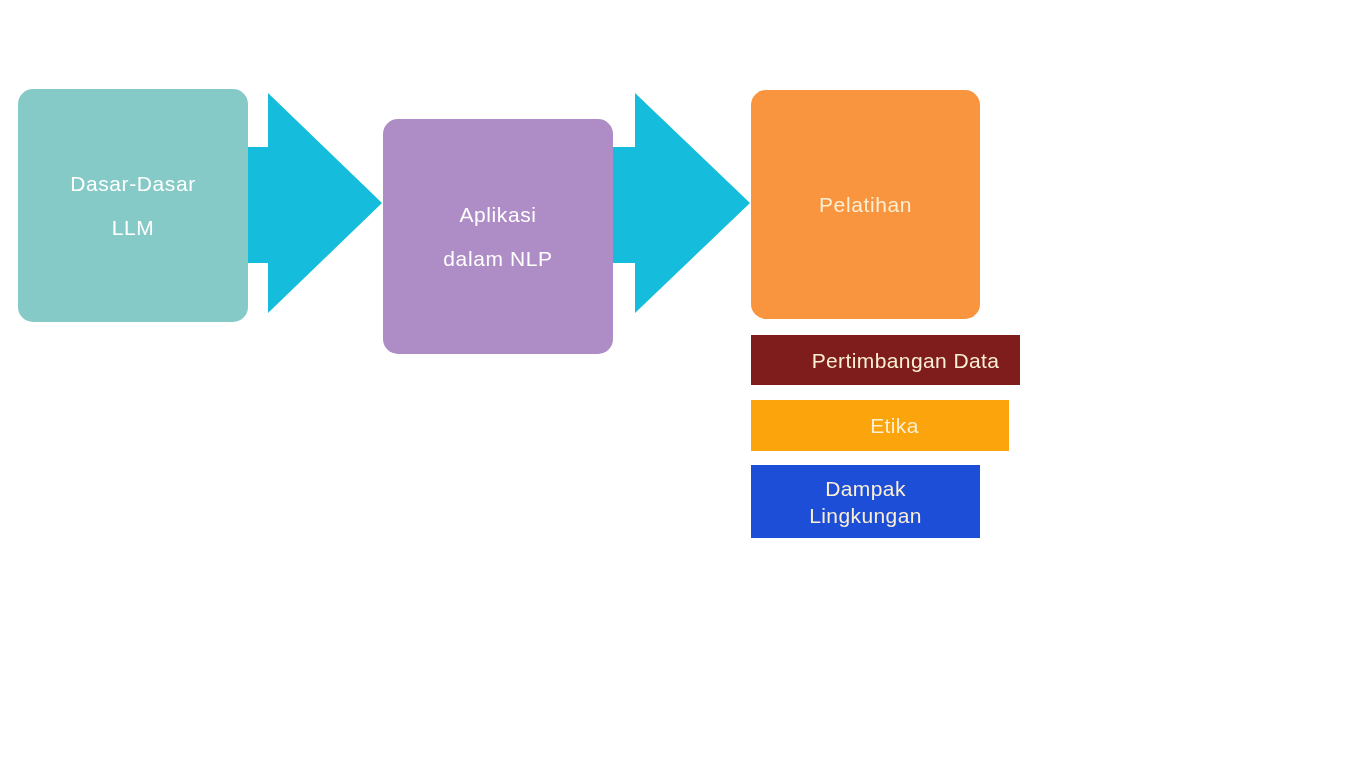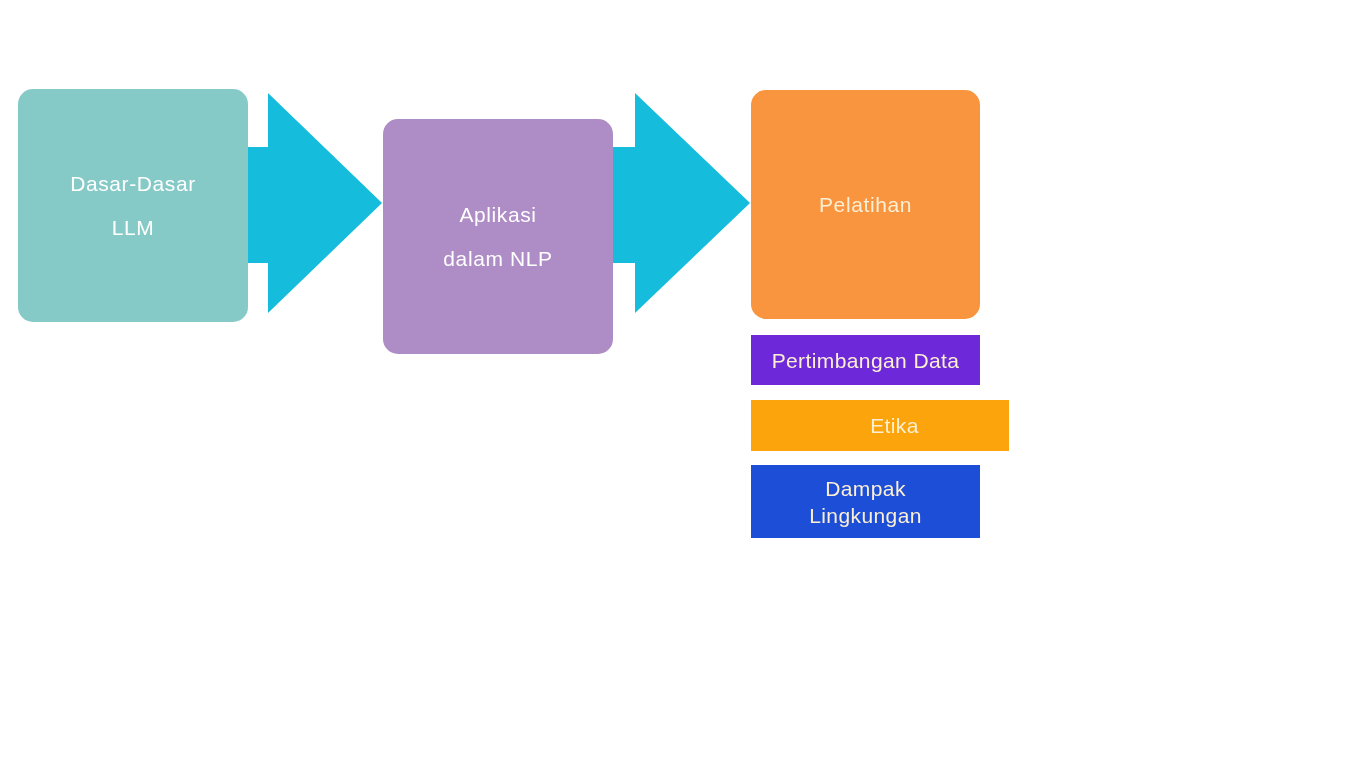--- a/index.html
+++ b/index.html
@@ -85,21 +85,21 @@
     <span class="line">Aplikasi</span>
     <span class="line">dalam NLP</span>
   </div>
 
   <div class="arrow arrow-2" style="background-color: rgb(21, 188, 219);"></div>
 
   <div class="node node-3" style="background-color: rgb(249, 149, 62); color: rgb(251, 239, 212);">
     <span class="line">Pelatihan</span>
   </div>
 
-  <div class="sub sub-1" style="background-color: #6d28d9; color: rgb(251, 239, 212);">
+  <div class="sub sub-1" style="background-color: #7f1d1d; color: rgb(251, 239, 212); padding-left: 40px;">
     <span class="line">Pertimbangan Data</span>
   </div>
 
   <div class="sub sub-2" style="background-color: rgb(251, 164, 11); color: rgb(251, 239, 212);">
     <span class="line">Etika</span>
   </div>
 
   <div class="sub sub-3" style="background-color: #1d4ed8; color: rgb(251, 239, 212);">
     <span class="line">Dampak</span>
     <span class="line">Lingkungan</span>

